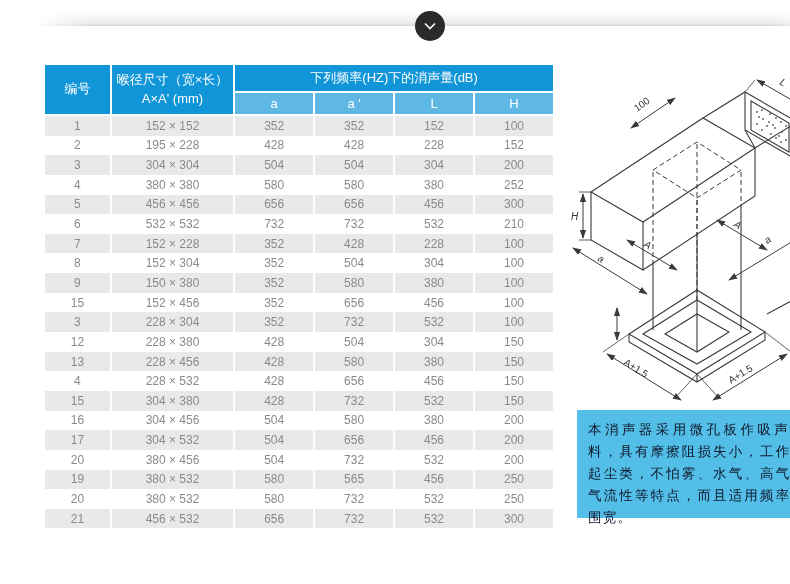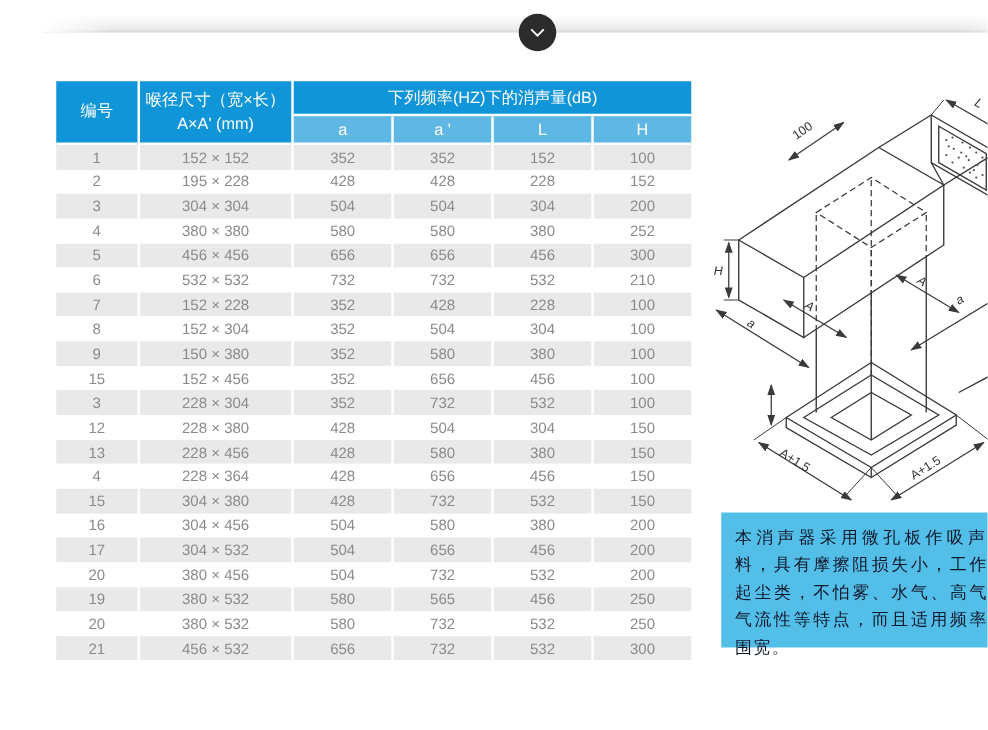--- a/index.html
+++ b/index.html
@@ -177,21 +177,21 @@
         <tr>
           <td>13</td>
           <td>228 × 456</td>
           <td>428</td>
           <td>580</td>
           <td>380</td>
           <td>150</td>
         </tr>
         <tr>
           <td>4</td>
-          <td>228 × 364</td>
+          <td>228 × 532</td>
           <td>428</td>
           <td>656</td>
           <td>456</td>
           <td>150</td>
         </tr>
         <tr>
           <td>15</td>
           <td>304 × 380</td>
           <td>428</td>
           <td>732</td>

